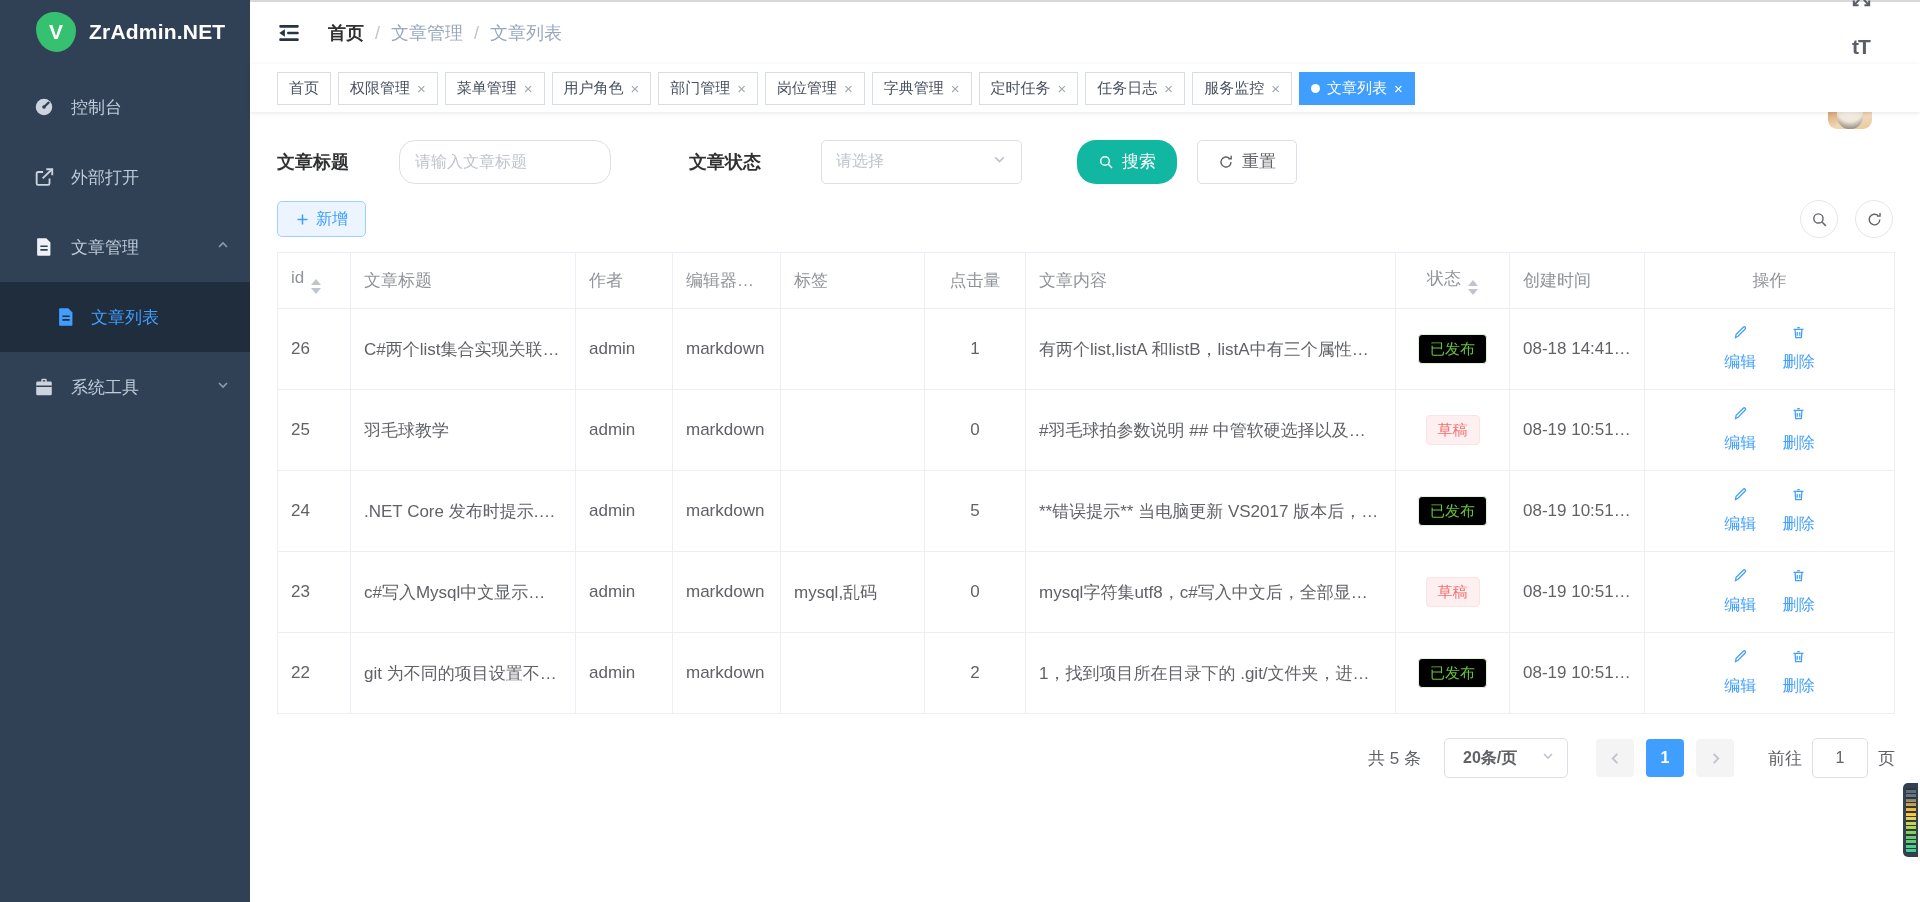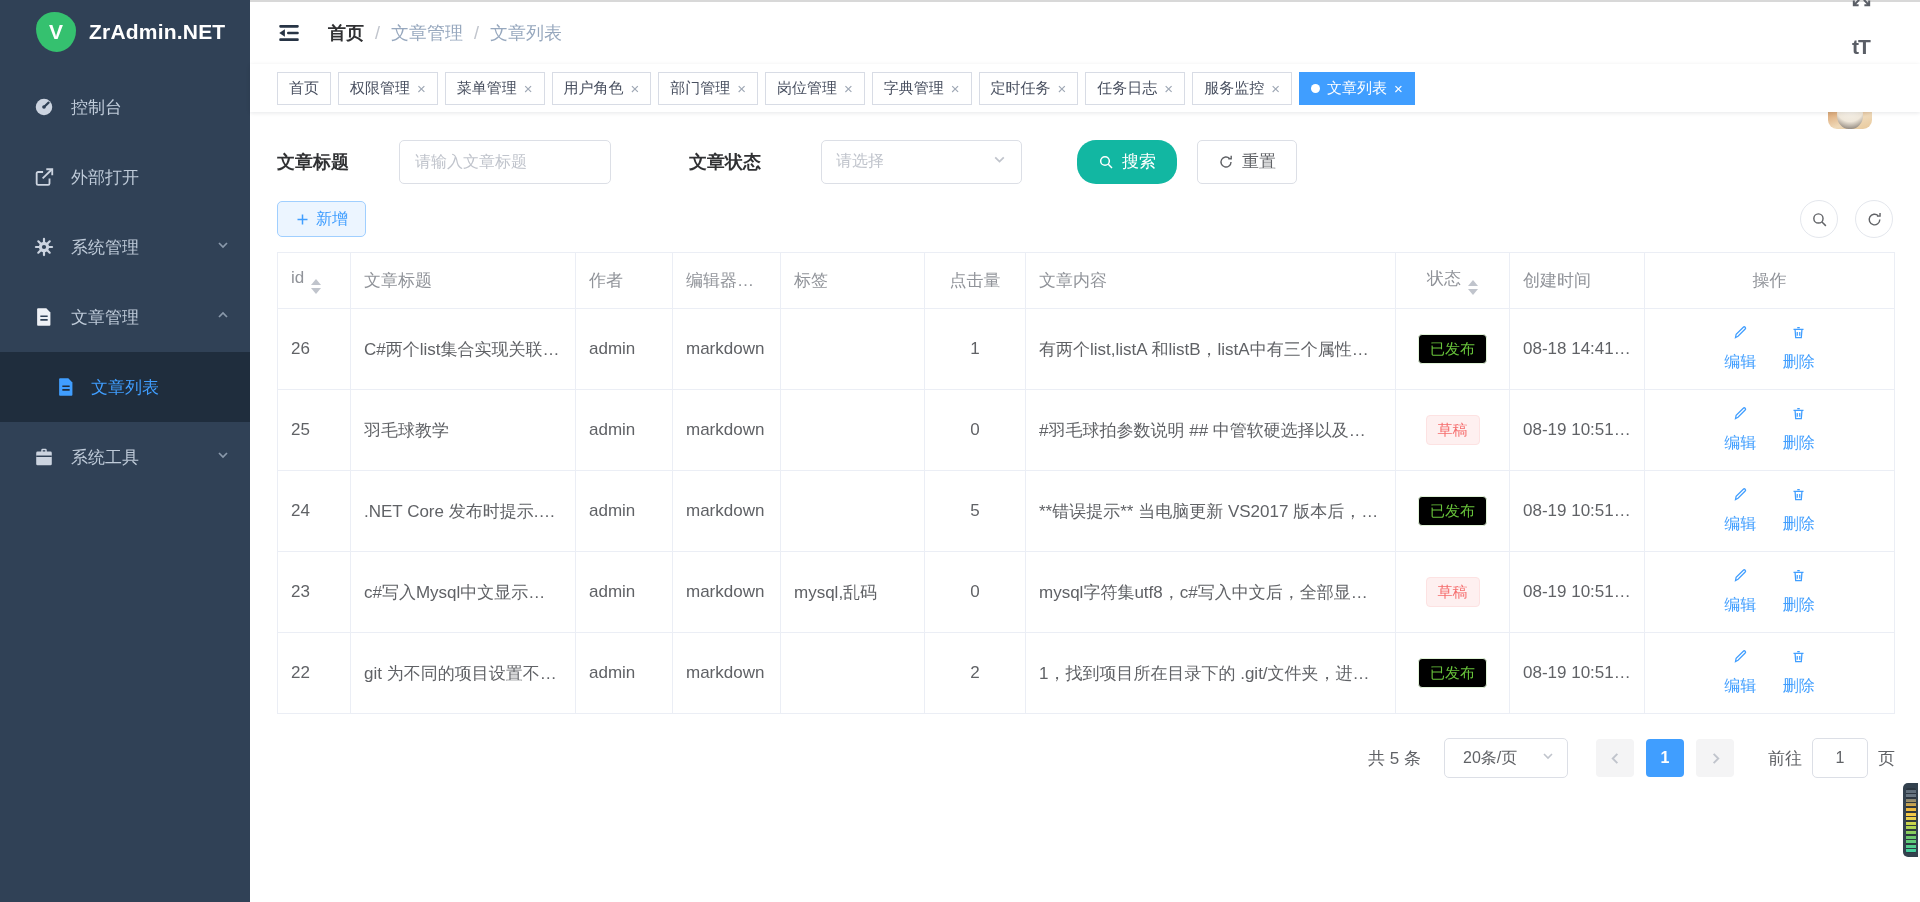--- a/index.html
+++ b/index.html
@@ -47,21 +47,21 @@
   .tab-close { color:#9ea7b4; font-size:15px; line-height:1; cursor:pointer; }
   .tab.active { background:#409eff; border-color:#409eff; color:#fff; }
   .tab.active .tab-close { color:#fff; }
   .tab-dot { width:9px; height:9px; border-radius:50%; background:#fff; }
 
   .content { flex:1; padding:25px 25px 0 27px; position:relative; }
 
   
   .filter-row { display:flex; align-items:center; height:49px; margin-bottom:14px; }
   .f-label { font-size:18px; font-weight:bold; color:#303133; }
-  .text-input { width:212px; height:44px; border:1px solid #dcdfe6; border-radius:5px; padding:0 15px; font-size:16px;
+  .text-input { width:212px; height:44px; border:1px solid #dcdfe6; border-radius:16px; padding:0 15px; font-size:16px;
     color:#606266; margin-left:50px; outline:none; font-family:inherit; }
   .text-input::placeholder { color:#c0c4cc; }
   .f-label.second { margin-left:78px; }
   .select-box { width:201px; height:44px; border:1px solid #dcdfe6; border-radius:5px; margin-left:60px; display:flex;
     align-items:center; padding:8px 14px; cursor:pointer; }
   .select-placeholder { color:#c0c4cc; font-size:16px; }
   .select-box .sel-arrow, .size-select .sel-arrow { margin-left:auto; }
   .btn { height:44px; border-radius:5px; font-size:17px; display:inline-flex; align-items:center; gap:8px; padding:0 20px;
     cursor:pointer; border:1px solid transparent; font-family:inherit; }
   .btn-search { background:#12b7a2; color:#fff; margin-left:55px;border-radius:19px; }
@@ -88,21 +88,21 @@
   .s-up { border-bottom:6px solid #c0c4cc; margin-bottom:3px; }
   .s-down { border-top:6px solid #c0c4cc; }
   .badge { display:inline-block; height:30px; line-height:28px; padding:0 11px; border-radius:4px; font-size:15px; border:1px solid transparent; }
   .badge[data-status="published"] { background:#000000; color:#67c23a; border-color:#e1f3d8; }
   .badge[data-status="draft"] { background:#fef0f0; color:#f56c6c; border-color:#fde2e2; }
   .row-link { color:#409eff; display:inline-flex; align-items:center; gap:12px; cursor:pointer; margin:16px 11px; font-size:16px;flex-direction:column; }
 
   
   .pager-row { display:flex; align-items:center; justify-content:flex-end; margin-top:24px; font-size:17px; color:#606266; }
   .size-select { width:124px; height:40px; border:1px solid #dcdfe6; border-radius:5px; margin-left:23px; display:flex;
-    align-items:center; padding:0 12px 0 18px; cursor:pointer; font-size:16px; color:#606266; }
+    align-items:center; padding:0 12px 0 18px; cursor:pointer; font-size:16px; color:#606266;font-weight:bold; }
   .pg-btn { width:38px; height:38px; border-radius:4px; display:flex; align-items:center; justify-content:center; background:#f4f4f5;
     color:#c0c4cc; margin-left:12px; cursor:pointer; font-size:16px; }
   .pg-btn.prev { margin-left:28px; }
   .pg-cur { background:#409eff; color:#fff; font-weight:bold; }
   .goto-label { margin-left:34px; }
   .goto-input { width:56px; height:40px; border:1px solid #dcdfe6; border-radius:5px; margin:0 10px; text-align:center;
     font-size:16px; color:#606266; outline:none; font-family:inherit; }
 
   
   .side-widget { position:absolute; right:2px; top:783px; width:15px; height:74px; background:#33414e;
@@ -139,40 +139,20 @@
         <span class="mi-icon">
           <svg viewBox="0 0 24 24" width="22" height="22" fill="none" stroke="currentColor" stroke-width="2">
               <path d="M18 13.5V19a1.5 1.5 0 01-1.5 1.5h-11A1.5 1.5 0 014 19V8a1.5 1.5 0 011.5-1.5H11"></path>
               <path d="M14.5 3.5H21V10"></path>
               <path d="M10.5 13.5L20.5 3.8"></path>
             </svg>
         </span>
         <span>外部打开</span>
       </div>
 
-      <div class="menu-item">
-        <span class="mi-icon">
-          <svg viewBox="0 0 24 24" width="22" height="22" fill="currentColor">
-              <g>
-                <rect x="10.8" y="2" width="2.4" height="20" rx="1.2"></rect>
-                <rect x="10.8" y="2" width="2.4" height="20" rx="1.2" transform="rotate(45 12 12)"></rect>
-                <rect x="10.8" y="2" width="2.4" height="20" rx="1.2" transform="rotate(90 12 12)"></rect>
-                <rect x="10.8" y="2" width="2.4" height="20" rx="1.2" transform="rotate(135 12 12)"></rect>
-                <circle cx="12" cy="12" r="5.6"></circle>
-                <circle cx="12" cy="12" r="2.3" fill="#304156"></circle>
-              </g>
-            </svg>
-        </span>
-        <span>系统管理</span>
-        <span class="chevron">
-          <svg width="14" height="14" viewBox="0 0 14 14" fill="none" stroke="currentColor" stroke-width="1.7">
-              <path d="M3 5l4 4 4-4"></path>
-            </svg>
-        </span>
-      </div>
 
 
       <div class="menu-item">
         <span class="mi-icon" style="color:#eef1f6">
           <svg viewBox="0 0 24 24" width="22" height="22">
               <path d="M5.5 2.5h9L19 7v13.5a1 1 0 01-1 1H5.5a1 1 0 01-1-1v-17a1 1 0 011-1z" fill="currentColor"></path>
               <path d="M8 11.2h8M8 15.2h8" stroke="#304156" stroke-width="1.8"></path>
             </svg>
         </span>
         <span>文章管理</span>

